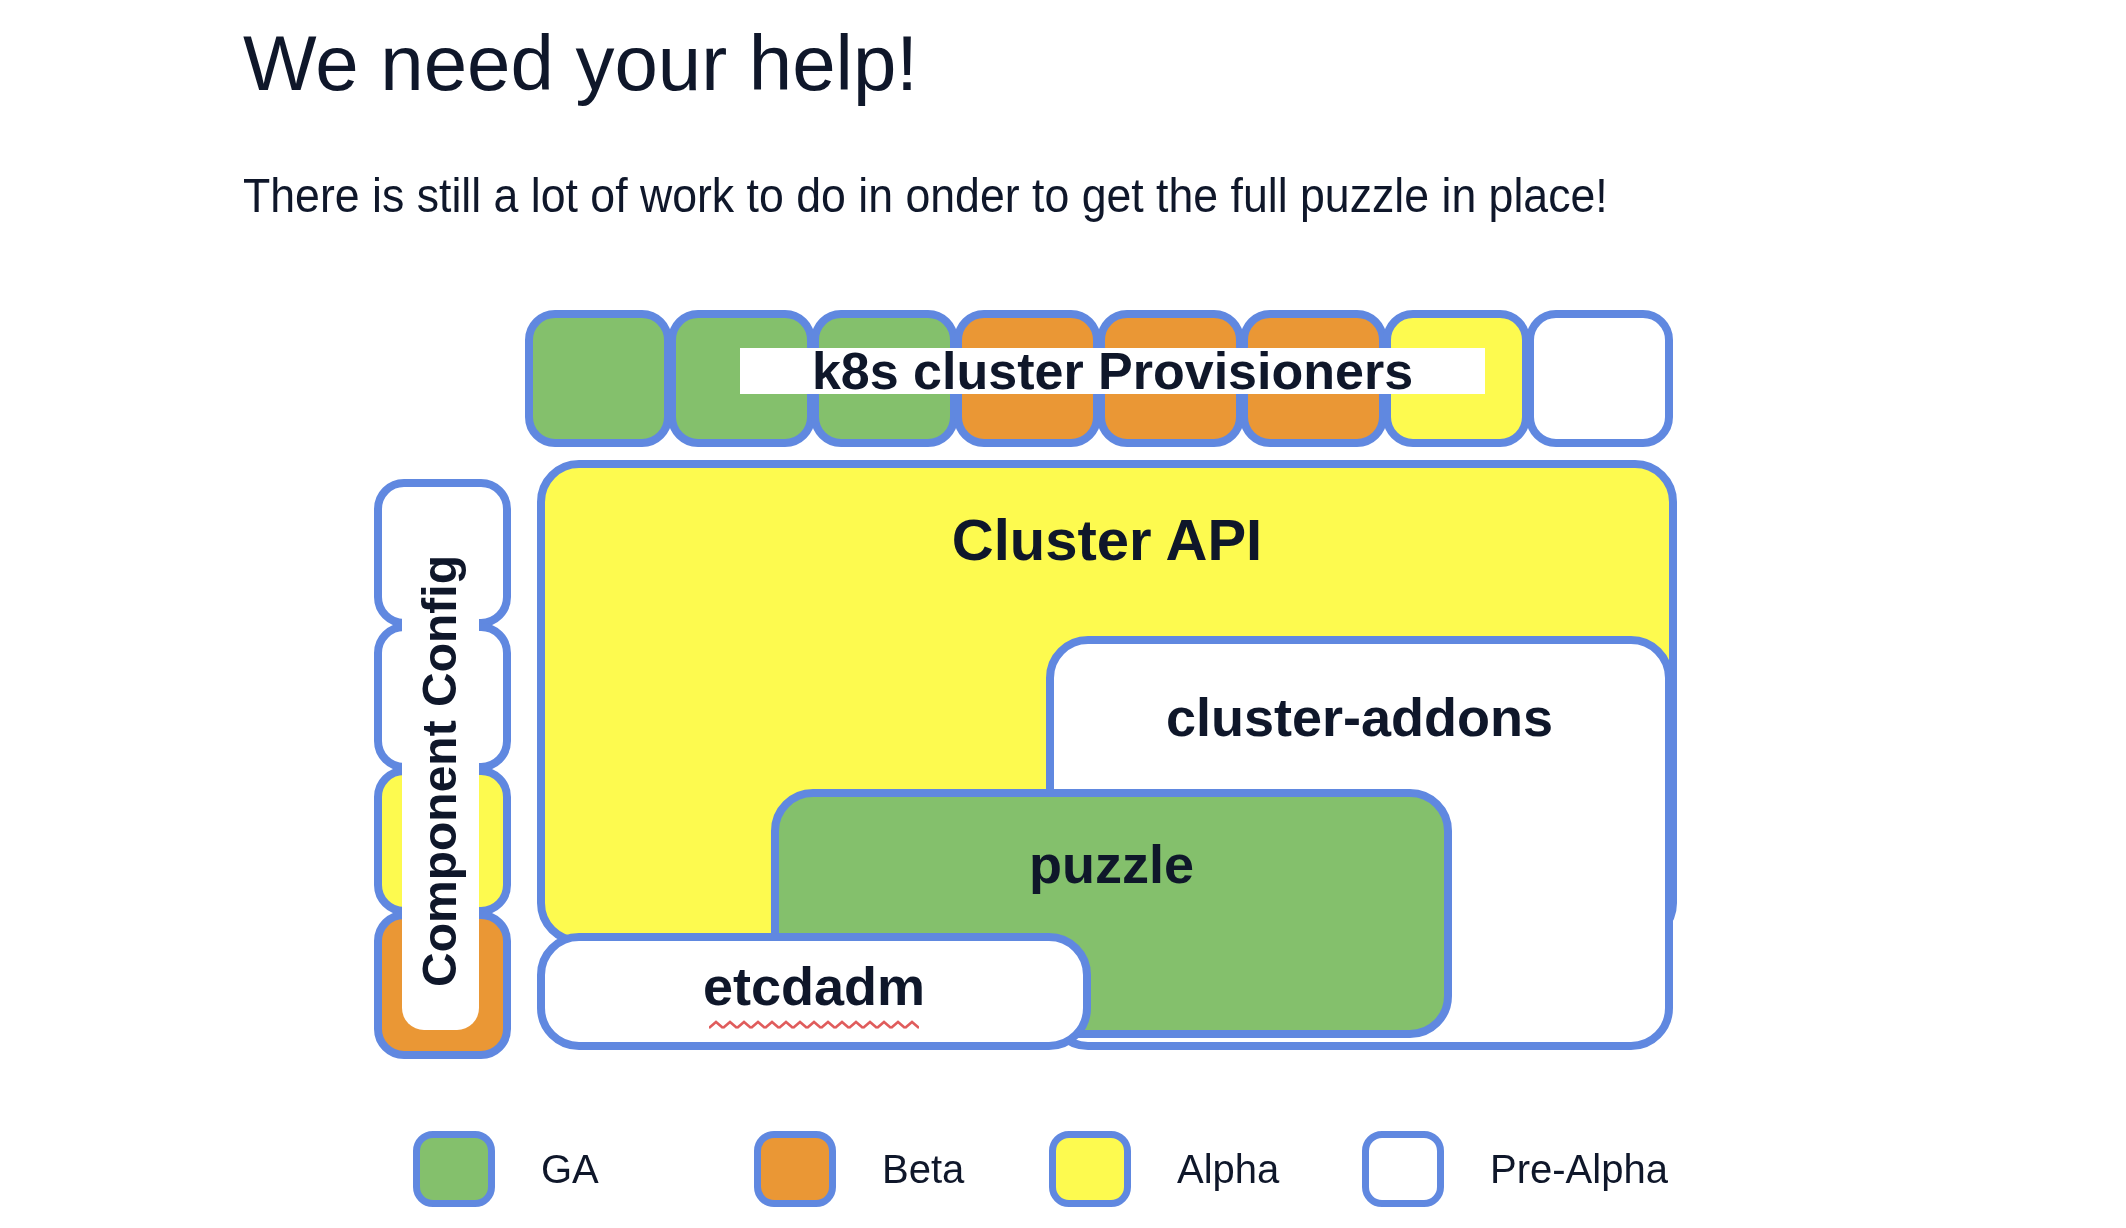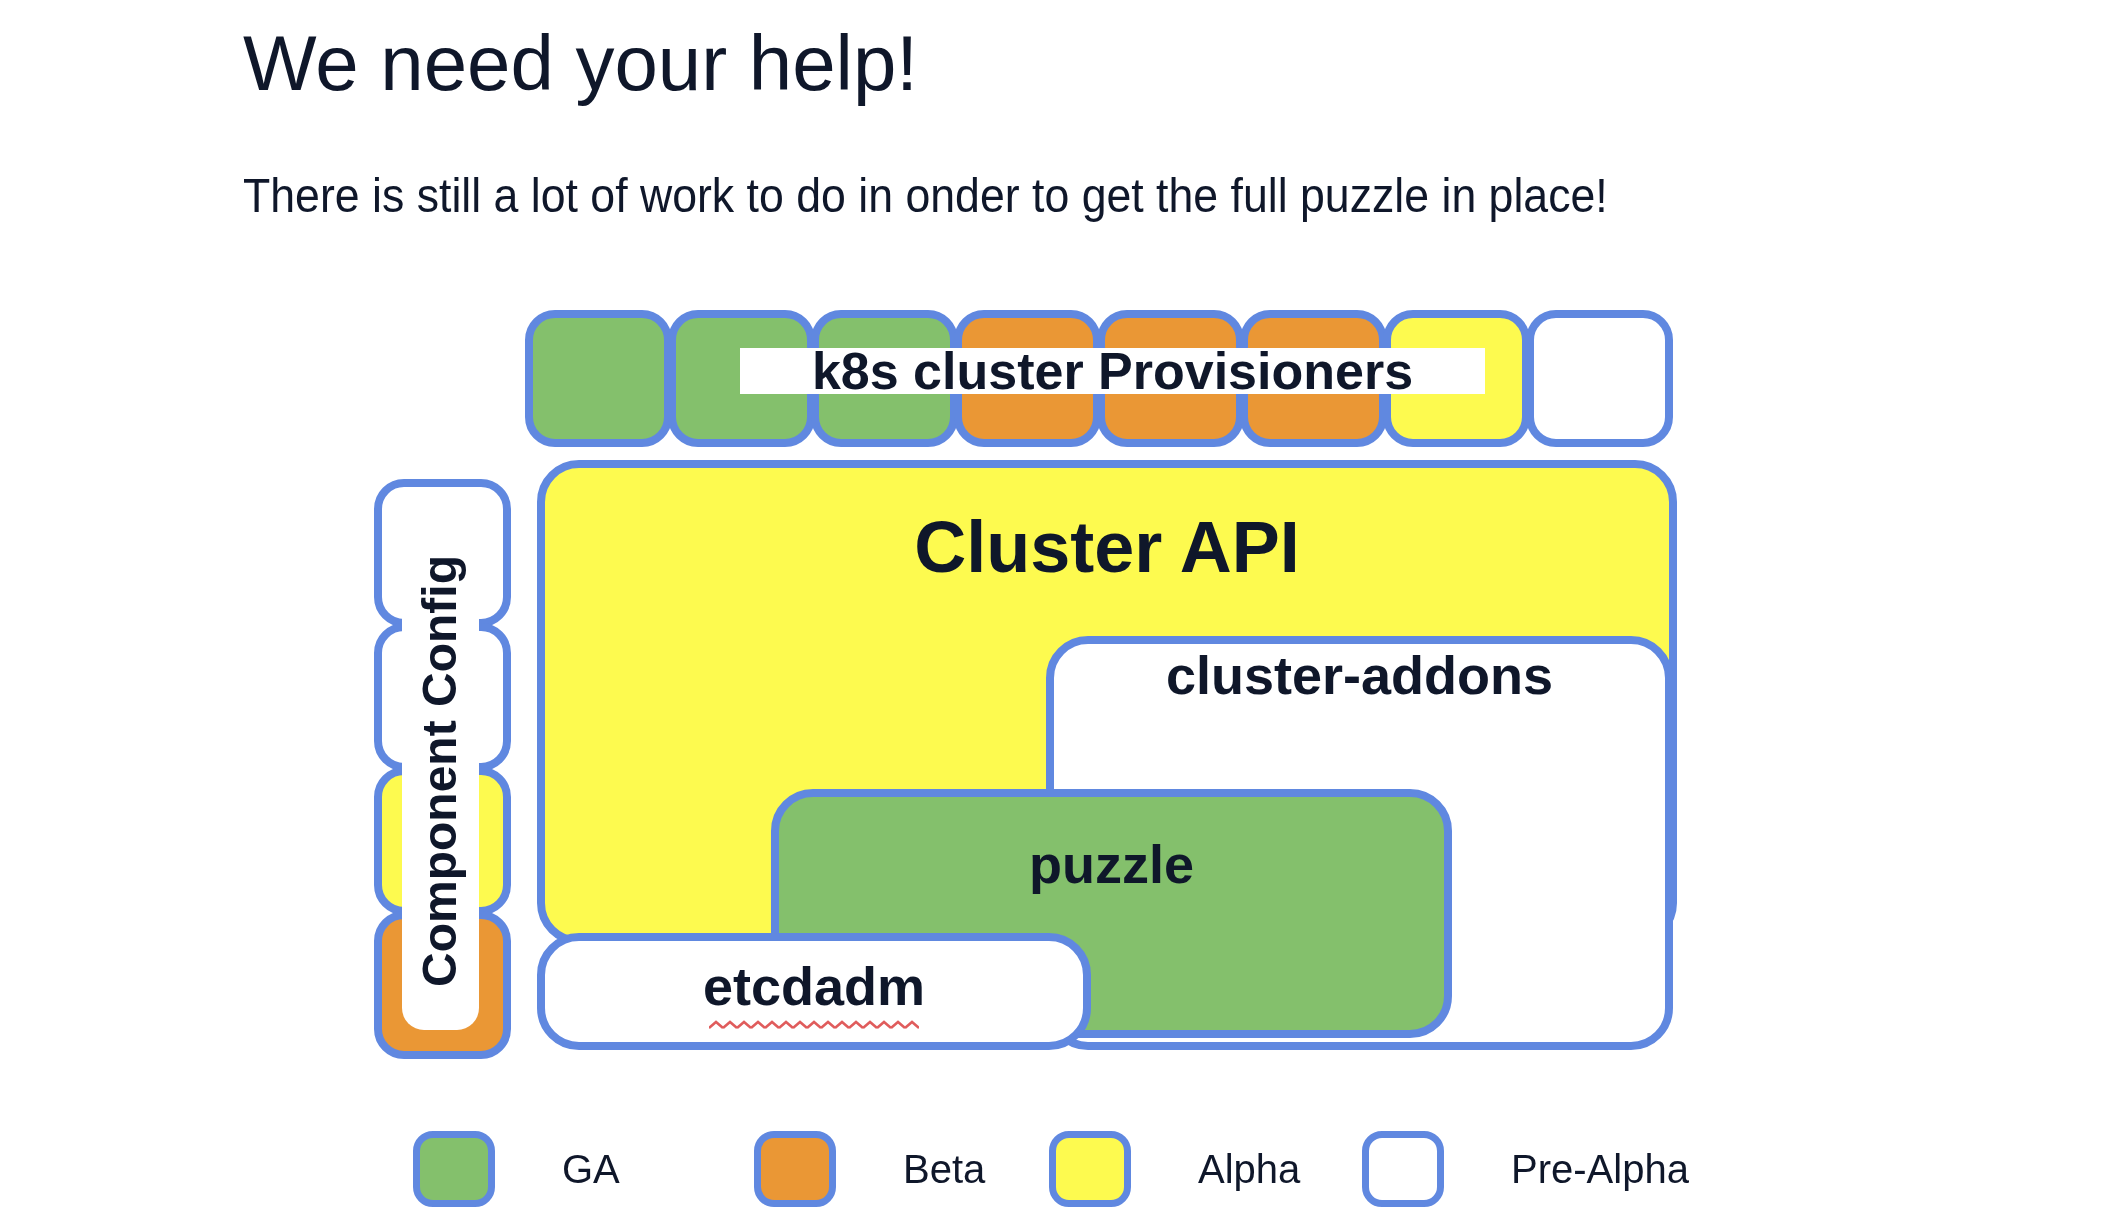--- a/index.html
+++ b/index.html
@@ -61,34 +61,34 @@
   
   .block{
     position:absolute;box-sizing:border-box;
     border:8px solid var(--border);
     border-radius:42px;background:#fff;
   }
   .block-label{
     text-align:center;font-weight:700;white-space:nowrap;
   }
   .cluster-api{left:537px;top:460px;width:1140px;height:485px;z-index:1;}
-  .cluster-api .block-label{margin-top:38px;font-size:72px;}
+  .cluster-api .block-label{margin-top:38px;font-size:58px;}
   .cluster-addons{left:1046px;top:636px;width:627px;height:414px;z-index:2;}
-  .cluster-addons .block-label{font-size:54px;}
+  .cluster-addons .block-label{margin-top:42px;font-size:54px;}
   .kubeadm{left:771px;top:789px;width:681px;height:249px;z-index:3;}
   .kubeadm .block-label{margin-top:36px;font-size:54px;}
   .etcdadm{left:537px;top:933px;width:554px;height:117px;z-index:4;}
   .etcdadm .block-label{margin-top:14px;font-size:54px;}
   .squiggle-wrap{
     text-align:center;margin-top:2px;color:var(--squiggle);line-height:0;
   }
   
   .legend-item{
     position:absolute;top:1131px;
-    display:flex;align-items:center;gap:67px;
+    display:flex;align-items:center;gap:46px;
   }
   .legend-swatch{
     box-sizing:border-box;width:82px;height:76px;
     border:7px solid var(--border);border-radius:20px;
     background:#fff;
   }
   .legend-label{font-size:40px;line-height:76px;white-space:nowrap;}
   .legend-ga{left:413px;}
   .legend-beta{left:754px;}
   .legend-alpha{left:1049px;}

